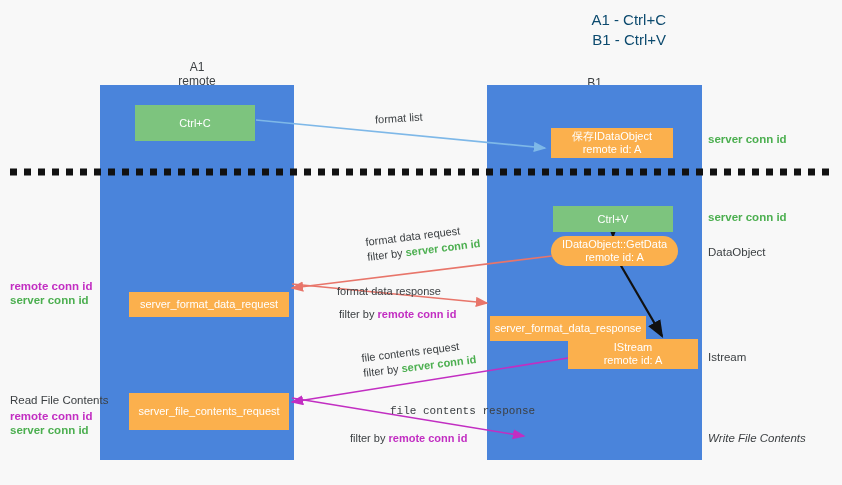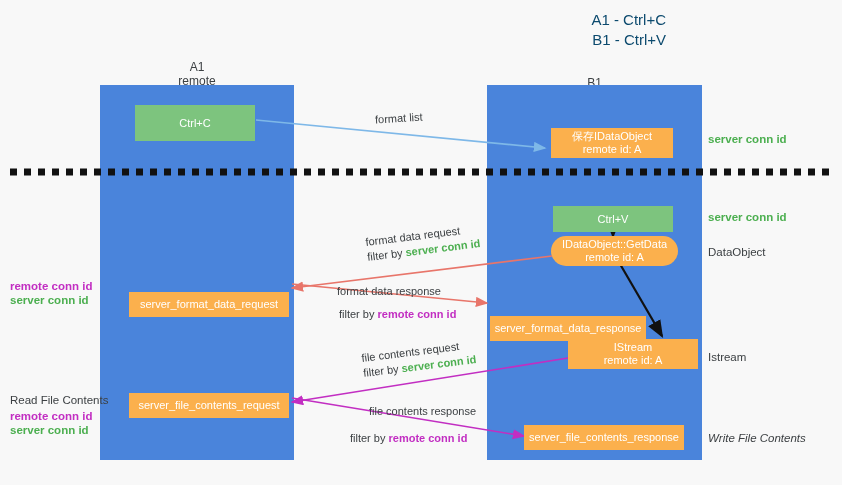--- a/index.html
+++ b/index.html
@@ -158,27 +158,24 @@
 
   <div class="node orange" style="left:490px; top:288px; width:156px; height:25px;margin-top:28px;">
     <span>server_format_data_response</span>
   </div>
 
   <div class="node orange" style="left:568px; top:339px; width:130px; height:30px;">
     <span>IStream</span>
     <span class="l2">remote id: A</span>
   </div>
 
-  <div class="node orange" style="left:129px; top:393px; width:160px; height:25px;">
+  <div class="node orange" style="left:129px; top:393px; width:160px; height:37px;">
     <span>server_file_contents_request</span>
   </div>
 
-  <div class="node orange" style="left:524px; top:425px; width:160px; height:25px;">
-    <span>server_file_contents_response</span>
-  </div>
 
   <div class="side-label green" style="left:708px; top:132px;">server conn id</div>
   <div class="side-label green" style="left:708px; top:210px;">server conn id</div>
   <div class="side-label dark" style="left:708px; top:245px;">DataObject</div>
   <div class="side-label dark" style="left:708px; top:350px;">Istream</div>
   <div class="side-label dark" style="left:708px; top:431px;font-style:italic;">Write File Contents</div>
 
   <div class="side-label magenta" style="left:10px; top:279px;">remote conn id</div>
   <div class="side-label green" style="left:10px; top:293px;">server conn id</div>
 
@@ -199,17 +196,17 @@
     <div>format data response</div>
     <div style="margin-left:2px; margin-top:8px;"><span>filter by </span><span class="magenta">remote conn id</span></div>
   </div>
 
   <div class="edge-label" style="left:362px; top:344px; transform:rotate(-7deg);">
     <div>file contents request</div>
     <div><span>filter by </span><span class="green">server conn id</span></div>
   </div>
 
   <div class="edge-label" style="left:350px; top:404px;">
-    <div style="margin-left:19px;">file contents response</div>
+    <div style="margin-left:40px;font-family:Liberation Mono, monospace;">file contents response</div>
     <div style="margin-top:12px;"><span>filter by </span><span class="magenta">remote conn id</span></div>
   </div>
 
 </div>
 
 </body></html>

